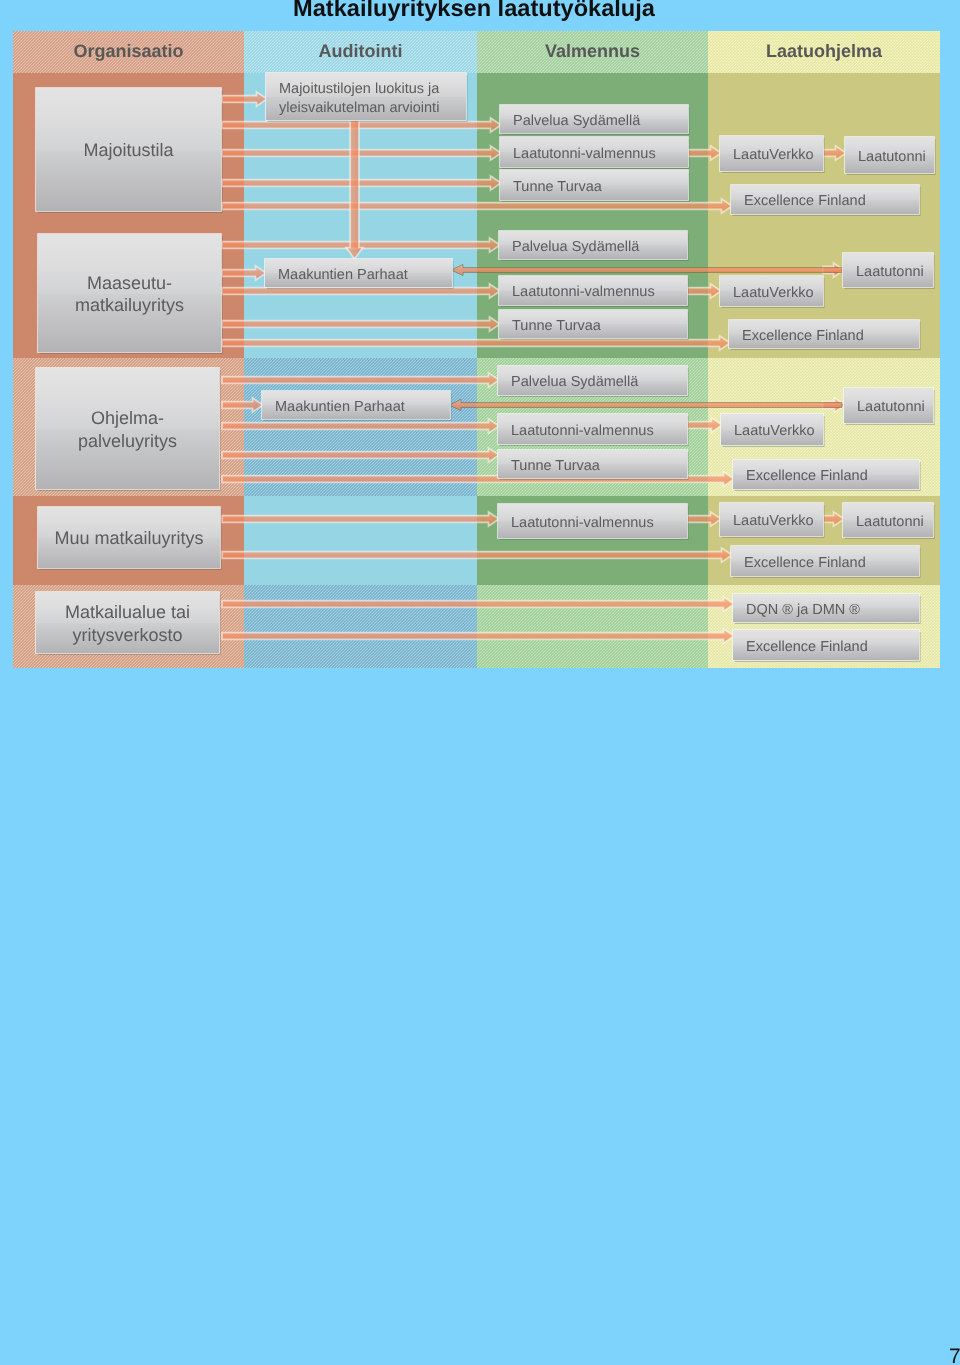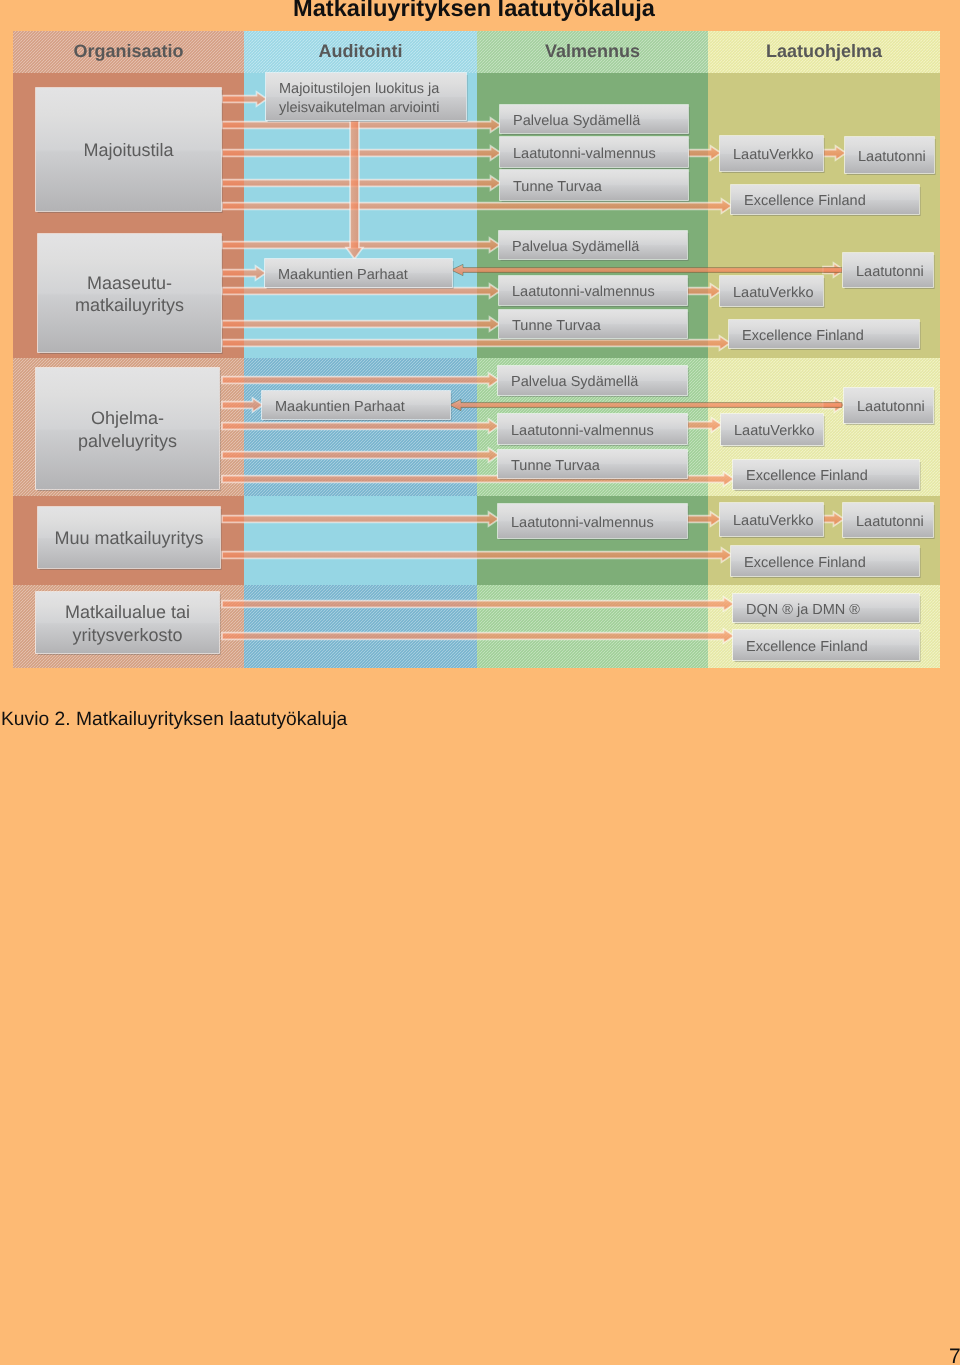--- a/index.html
+++ b/index.html
@@ -1,17 +1,17 @@
 <!DOCTYPE html>
 <html><head>
 <meta charset="utf-8">
 <style>
  html,body{margin:0;padding:0;background:#fff;}
  body{width:960px;height:1365px;font-family:"Liberation Sans",sans-serif;-webkit-font-smoothing:antialiased;text-rendering:geometricPrecision;}
- .page{position:relative;width:960px;height:1365px;overflow:hidden;background:#fdba74;}
+ .page{position:relative;width:960px;height:1365px;overflow:hidden;background:#7dd3fc;}
  #fig-title{position:absolute;left:0;top:-4px;width:960px;text-align:center;font-size:23.6px;font-weight:bold;color:#101010;padding-right:12px;box-sizing:border-box;}
  #diagram{position:absolute;left:13px;top:31px;width:780px;height:637px;}
  #caption{position:absolute;left:1px;top:709px;font-size:19.3px;color:#101010;}
  #pagenum{position:absolute;left:949px;top:1345px;font-size:21px;color:#101010;}
  svg{display:block;}
  .hdrt{font-family:"Liberation Sans",sans-serif;font-size:18px;font-weight:bold;fill:#585858;}
  .bt{font-family:"Liberation Sans",sans-serif;fill:#5c5c5c;}
 </style>
 </head>
 <body>
@@ -323,15 +323,14 @@
 </g>
 <g>
 <rect x="721.6" y="601.0" width="186" height="30" fill="#54575b" fill-opacity="0.33"></rect>
 <rect x="719.2" y="598.2" width="187.6" height="31.6" fill="#f6f7f8" fill-opacity="0.88"></rect>
 <rect x="720" y="599" width="186" height="30" fill="url(#boxg)"></rect>
 <text class="bt" x="733.0" y="619.5" font-size="14.5" text-anchor="start">Excellence Finland</text>
 </g>
 </g>
 </svg>
     </div>
-  <div id="caption">Kuvio 2. Matkailuyrityksen laatutyökaluja</div>
   <div id="pagenum">7</div>
 </div>
 
 </body></html>

